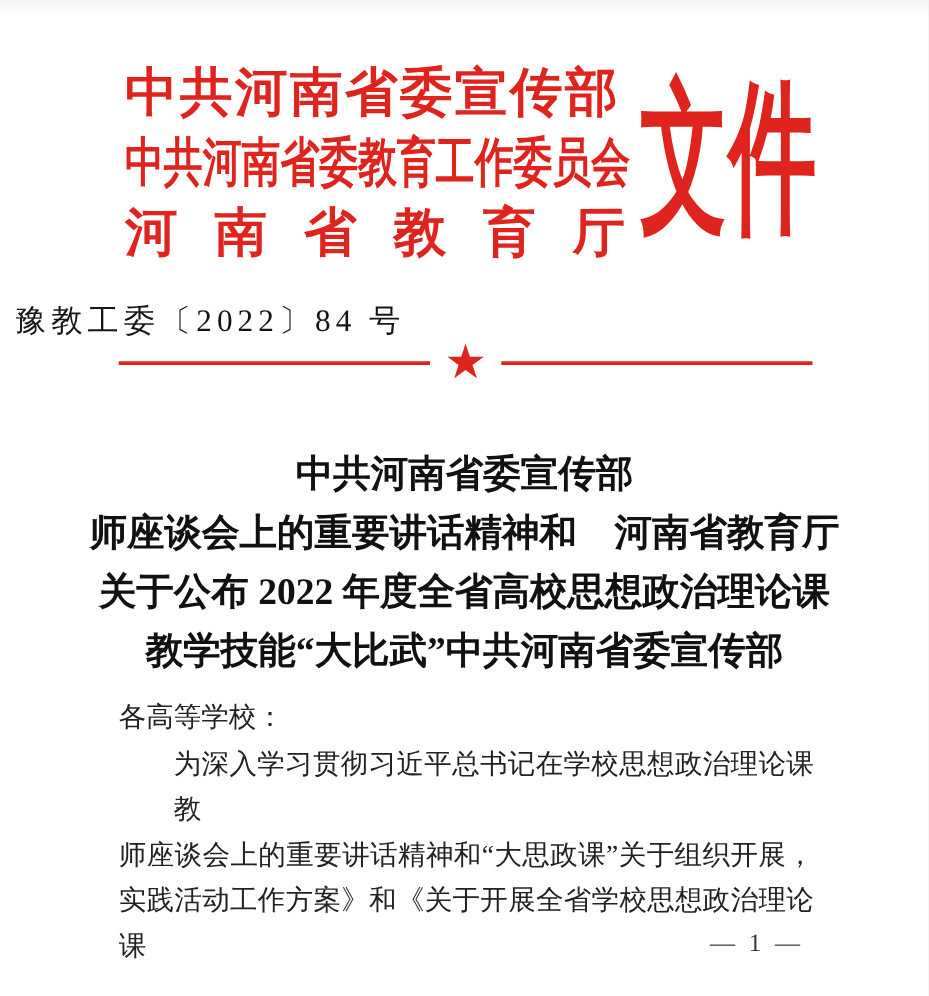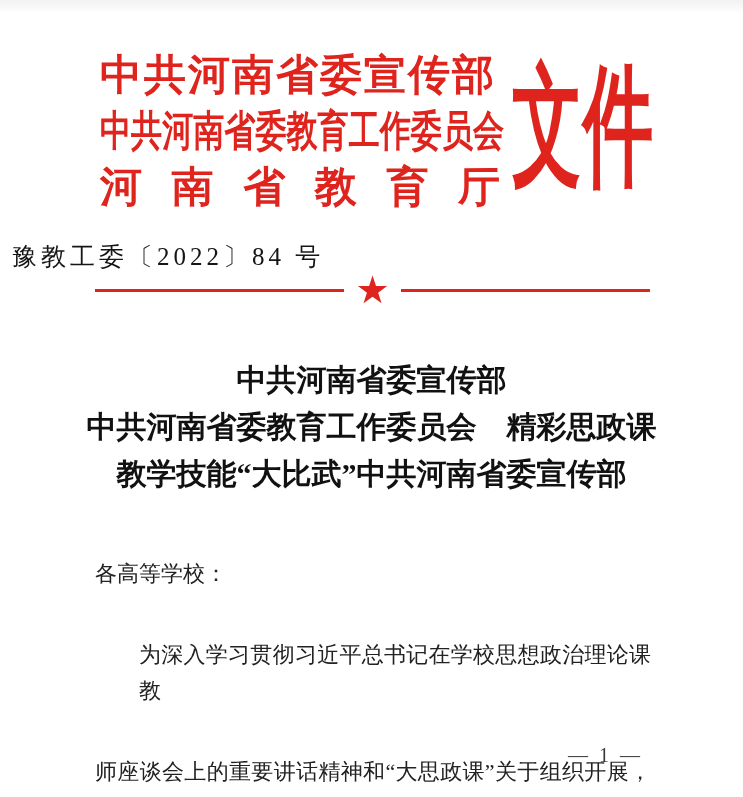--- a/index.html
+++ b/index.html
@@ -125,21 +125,20 @@
     line-height: 36.5px;
     color: #222222;
   }
   .body-line {
     white-space: nowrap;
   }
   .body-line.justified {
     white-space: normal;
     text-align: justify;
     text-align-last: justify;
-    margin-top: 44px;
   }
   .body-line.indent {
     padding-left: 44px;
   }
 
   
   .page-number {
     position: absolute;
     top: 744px;
     right: 100px;
@@ -169,21 +168,22 @@
   <div class="doc-number">豫教工委〔2022〕84 号</div>
 
   <div class="divider">
     <div class="rule"></div>
     <div class="star-icon">★</div>
     <div class="rule"></div>
   </div>
 
   <div class="doc-title">
     <div class="title-line">中共河南省委宣传部</div>
-    <div class="title-line">中共河南省委教育工作委员会　精彩思政课</div>
+    <div class="title-line">师座谈会上的重要讲话精神和　河南省教育厅</div>
+    <div class="title-line">关于公布 2022 年度全省高校思想政治理论课</div>
     <div class="title-line">教学技能“大比武”中共河南省委宣传部</div>
   </div>
 
   <div class="doc-body">
     <div class="body-line">各高等学校：</div>
     <div class="body-line justified indent">为深入学习贯彻习近平总书记在学校思想政治理论课教</div>
     <div class="body-line justified">师座谈会上的重要讲话精神和“大思政课”关于组织开展，</div>
     <div class="body-line justified">实践活动工作方案》和《关于开展全省学校思想政治理论课</div>
   </div>
 

